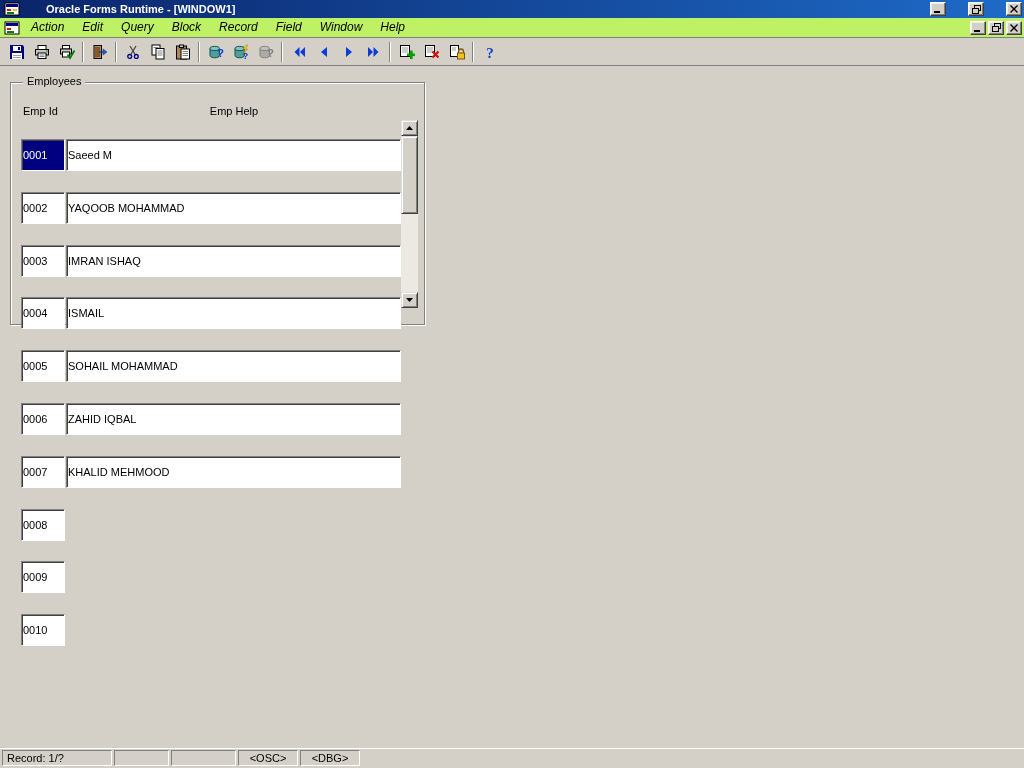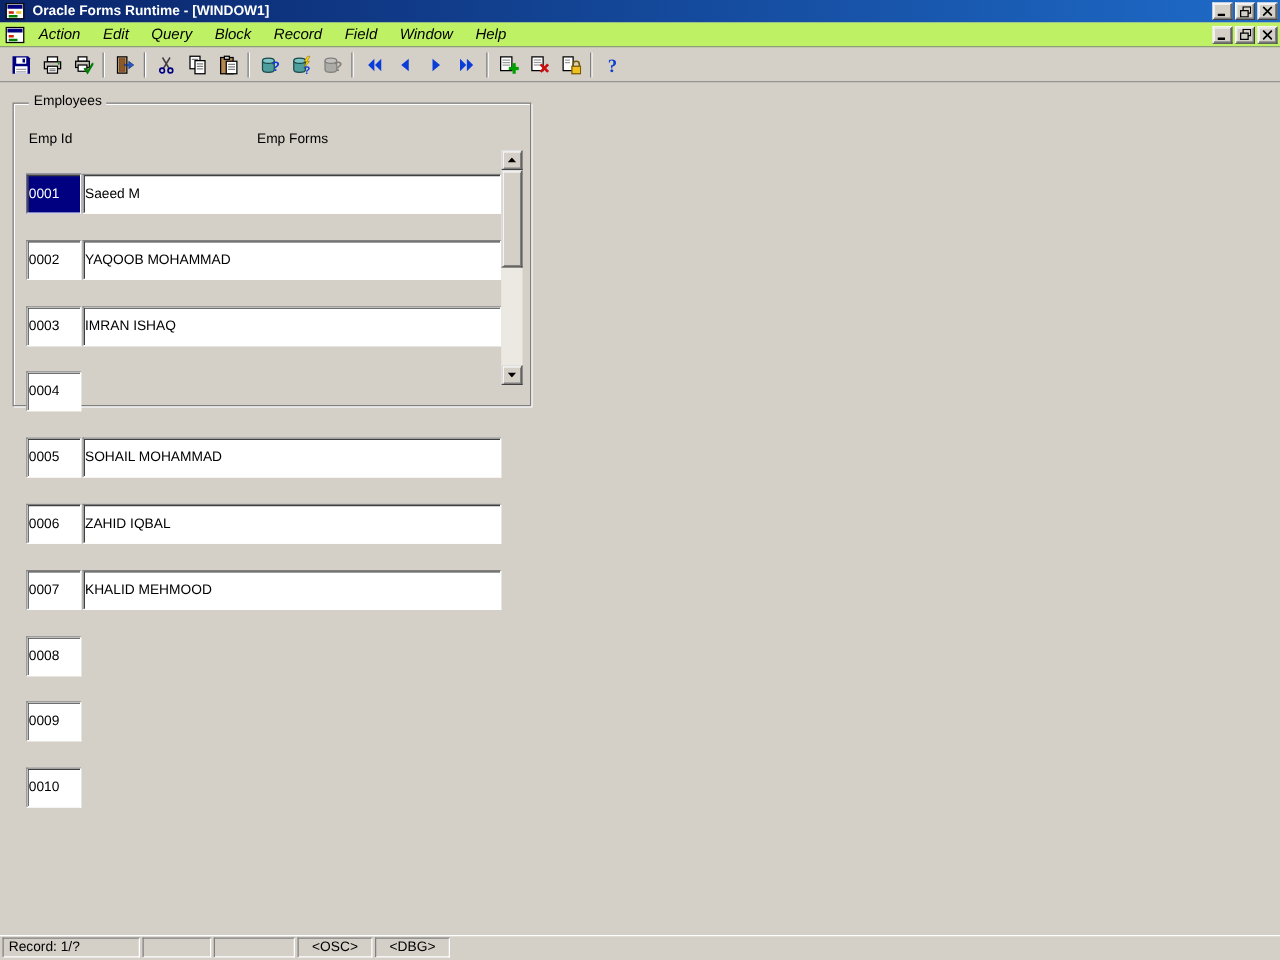--- a/index.html
+++ b/index.html
@@ -2,21 +2,21 @@
 <html><head>
 <meta charset="utf-8">
 <style>
   * { margin:0; padding:0; box-sizing:border-box; }
   html,body { width:1024px; height:768px; overflow:hidden; }
   body { font-family:"Liberation Sans", sans-serif; font-size:11px; background:#d4d0c8; color:#000; }
   .window { width:1024px; height:768px; display:flex; flex-direction:column; background:#d4d0c8; }
 
   
   .titlebar { height:18px; flex:0 0 18px; background:linear-gradient(to right,#0a246a,#1e6bc8);
-              display:flex; align-items:center; padding:0 2px; }
+              display:flex; align-items:center; padding:0 2px;gap:20px; }
   .titlebar .title { color:#fff; font-weight:bold; font-size:11px; margin-left:4px; flex:1;
                      white-space:nowrap; overflow:hidden; }
   .winbtn { width:16px; height:14px; flex:0 0 16px; background:#d4d0c8; margin-left:2px;
             border:1px solid; border-color:#fff #404040 #404040 #fff;
             box-shadow:inset -1px -1px 0 #808080, inset 1px 1px 0 #efefef;
             display:flex; align-items:center; justify-content:center; cursor:default; }
   .winbtn svg { display:block; }
 
   
   .menubar { height:20px; flex:0 0 20px; display:flex; align-items:center; padding:0 2px;
@@ -292,38 +292,39 @@
         </svg>
     </span>
   </div>
 
   <div class="canvas">
     <div class="groupbox">
       <span class="gb-label">Employees</span>
 
       <div class="col-headers">
         <span class="h-id">Emp Id</span>
-        <span class="h-name">Emp Forms</span>
+        <span class="h-name">Emp Help</span>
       </div>
 
       <div class="rows">
         <div class="row">
           <input class="fld id selected" value="0001" style="">
           <input class="fld nm" value="Saeed M" style="">
         </div>
         <div class="row">
           <input class="fld id" value="0002" style="">
           <input class="fld nm" value="YAQOOB MOHAMMAD" style="">
         </div>
         <div class="row">
           <input class="fld id" value="0003" style="">
           <input class="fld nm" value="IMRAN ISHAQ" style="">
         </div>
         <div class="row">
           <input class="fld id" value="0004" style="">
+          <input class="fld nm" value="ISMAIL" style="">
         </div>
         <div class="row">
           <input class="fld id" value="0005" style="">
           <input class="fld nm" value="SOHAIL MOHAMMAD" style="">
         </div>
         <div class="row">
           <input class="fld id" value="0006" style="">
           <input class="fld nm" value="ZAHID IQBAL" style="">
         </div>
         <div class="row">

